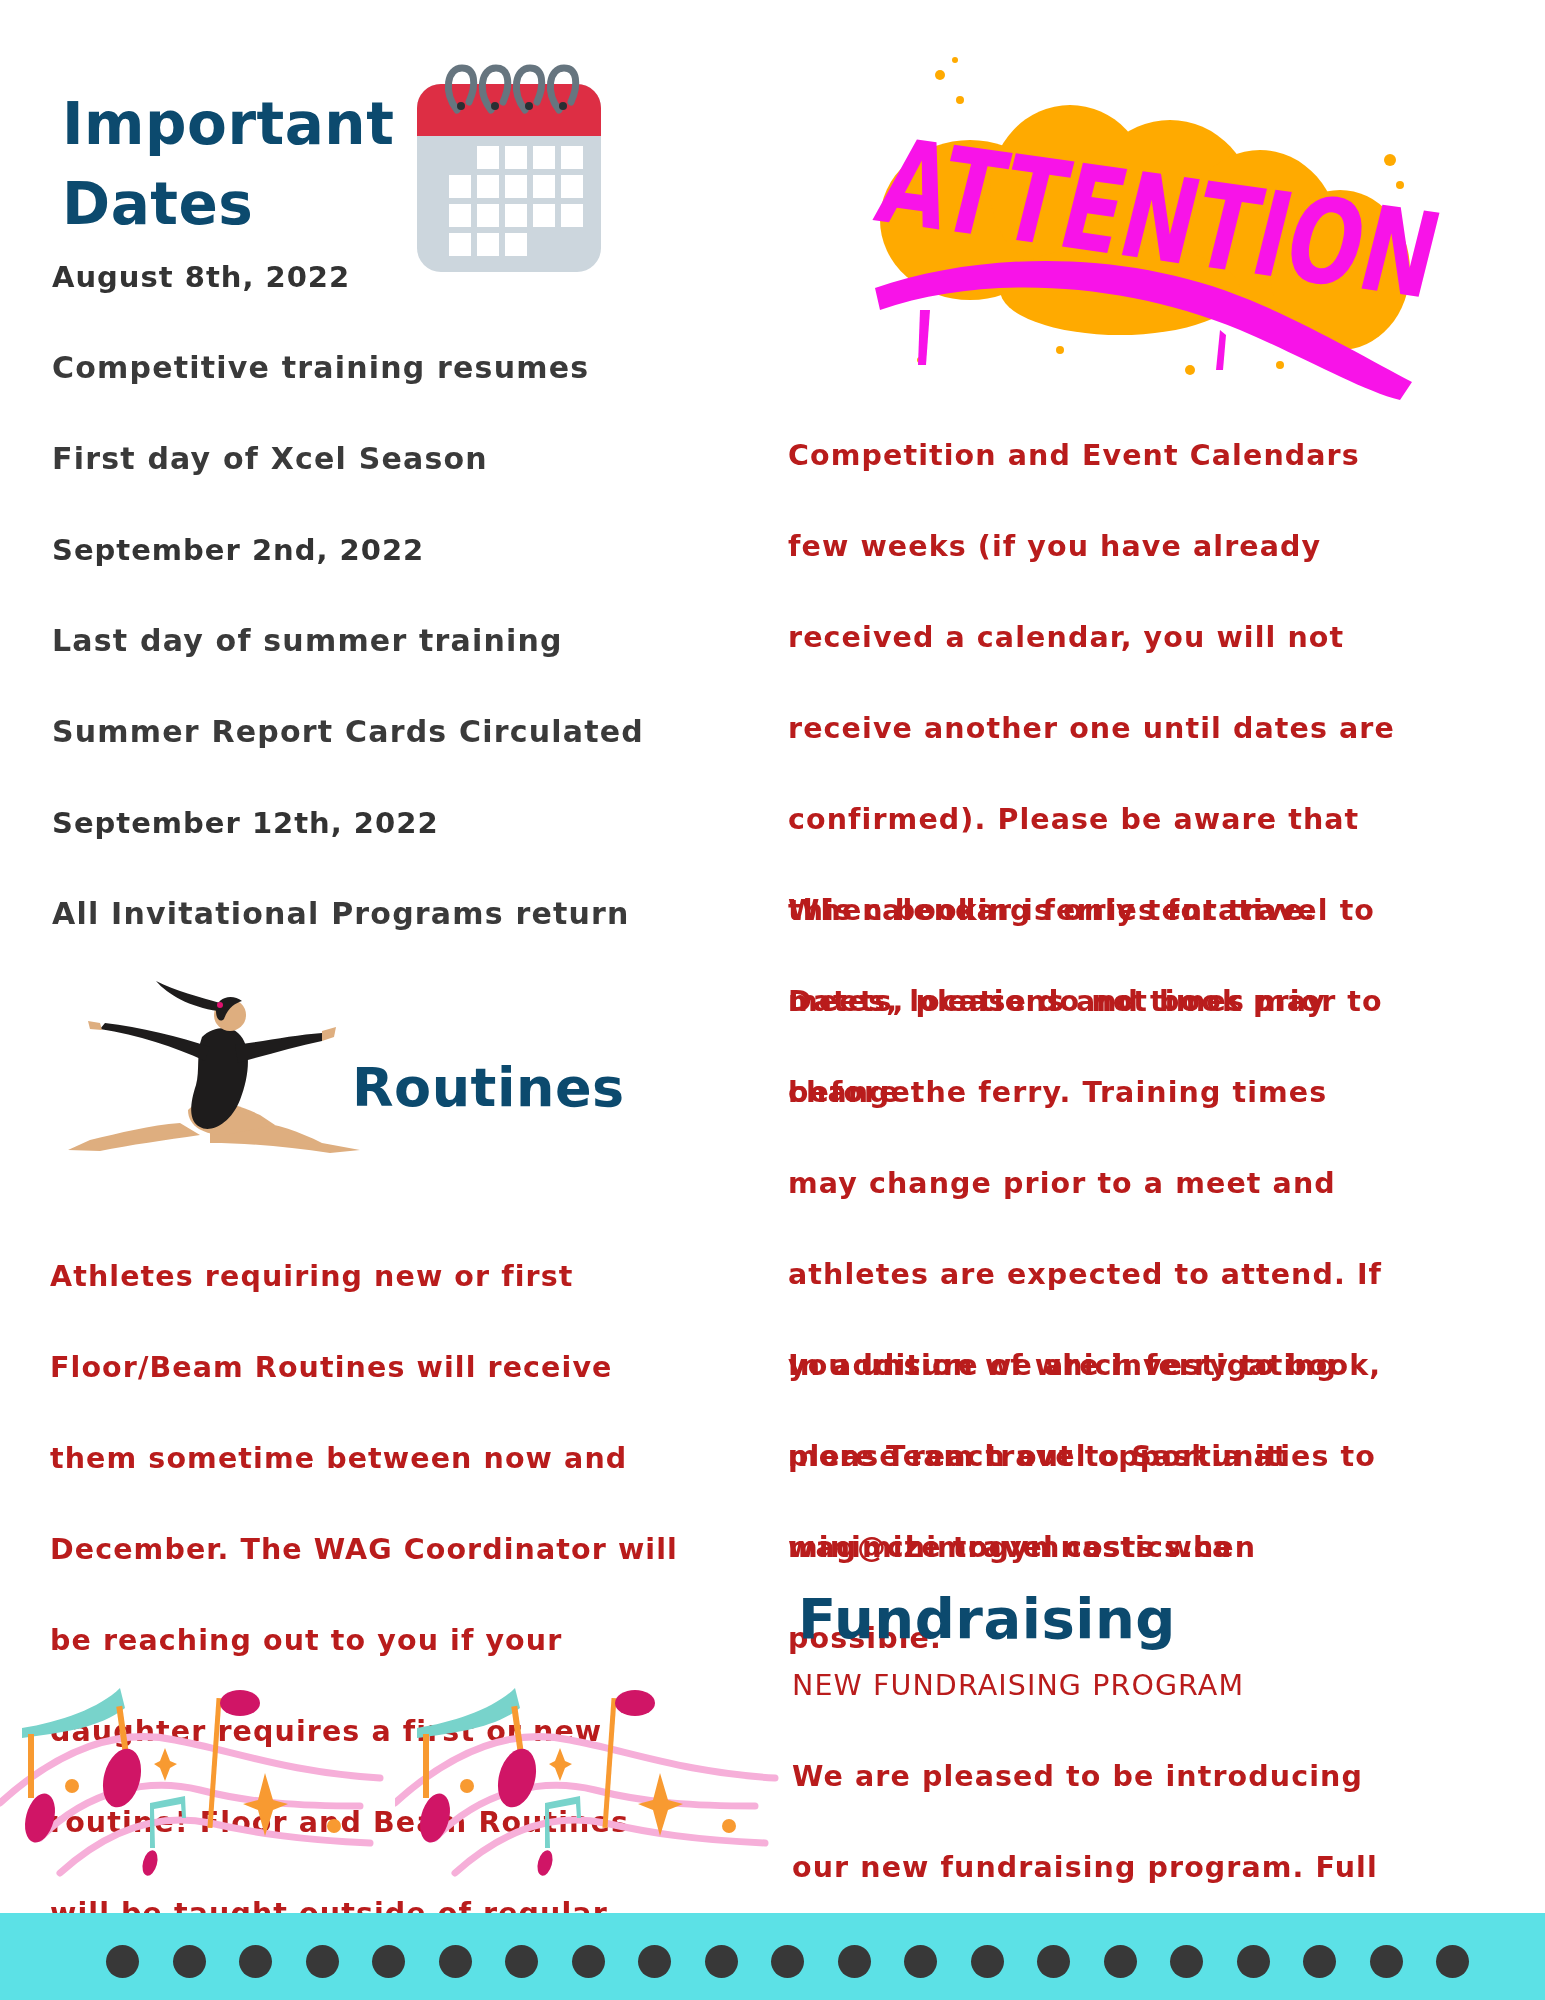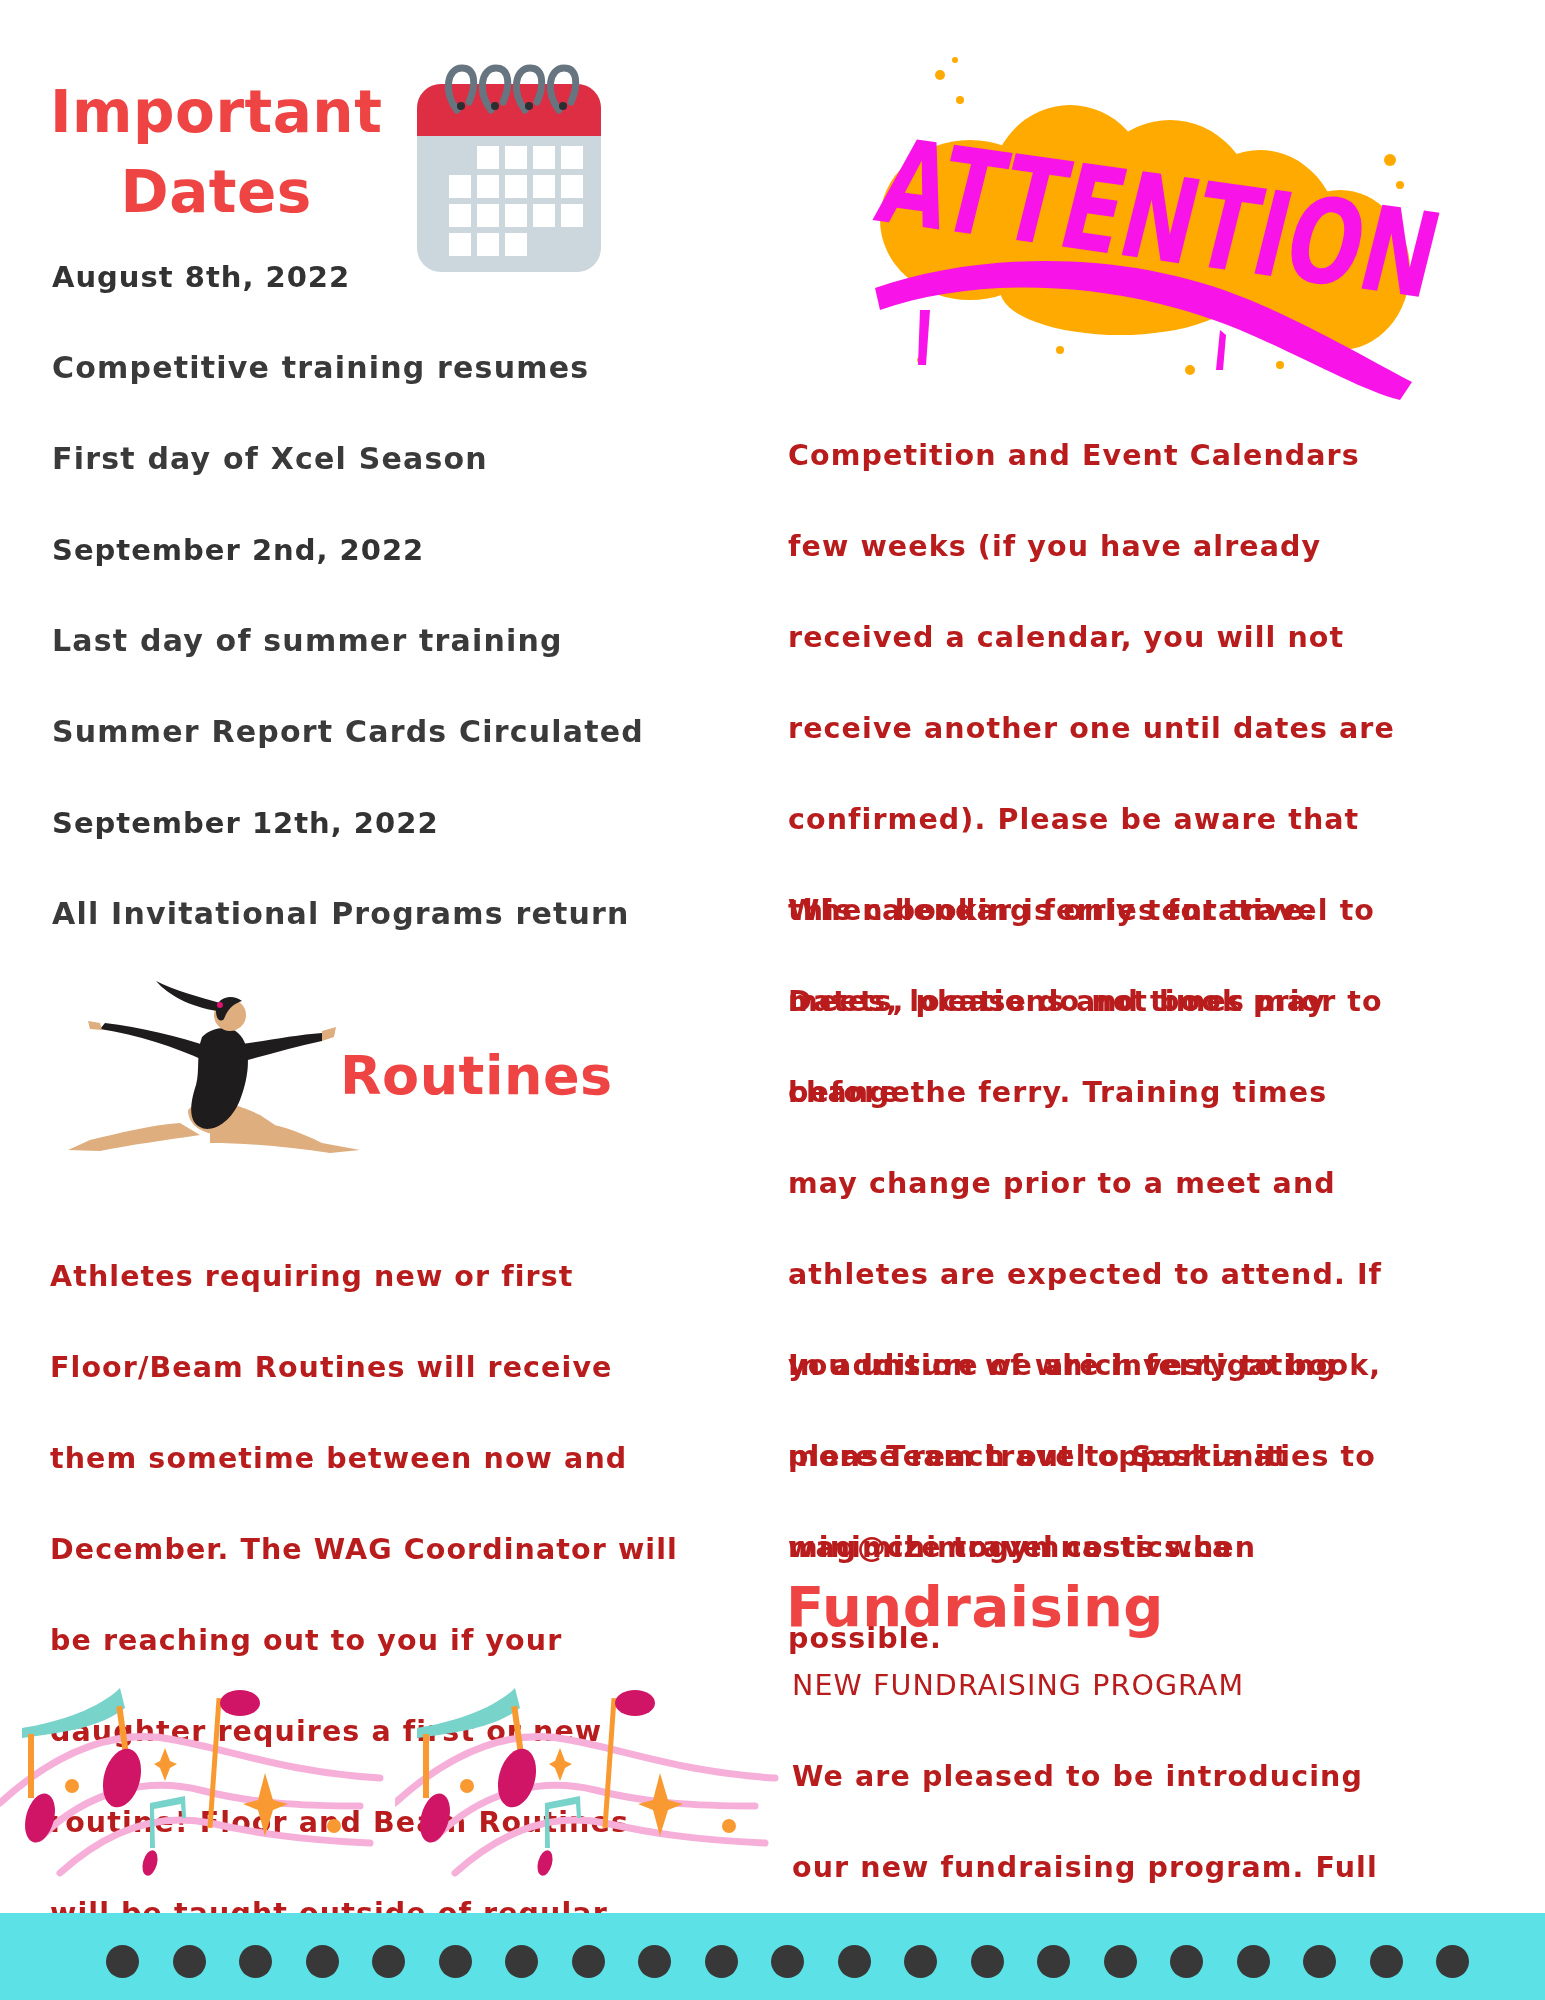--- a/index.html
+++ b/index.html
@@ -6,24 +6,23 @@
   body {
     width: 1545px; height: 2000px; position: relative; overflow: hidden;
     background: #ffffff;
     font-family: "DejaVu Sans", sans-serif;
     color: #3b3b3b;
   }
   .abs { position: absolute; }
   .heading {
     font-family: "DejaVu Sans", sans-serif;
     font-weight: bold;
-    color: #ef4444;
+    color: #0c4a6e;
     letter-spacing: 0.5px;
-    margin: 0;
-    text-align: center;
+    margin: 12px;
   }
   #title-important { left: 50px; top: 72px; font-size: 58px; line-height: 80px; }
   #title-routines { left: 340px; top: 1040px; font-size: 54px; line-height: 72px; }
   #title-fundraising { left: 786px; top: 1569px; font-size: 56px; line-height: 76px; }
 
   .dates-list { left: 52px; top: 255px; width: 620px; margin: 0; padding: 0; list-style: none; }
   .dates-list li {
     height: 91px; line-height: 44px;
     font-size: 29px; letter-spacing: 1px;
     white-space: nowrap;

